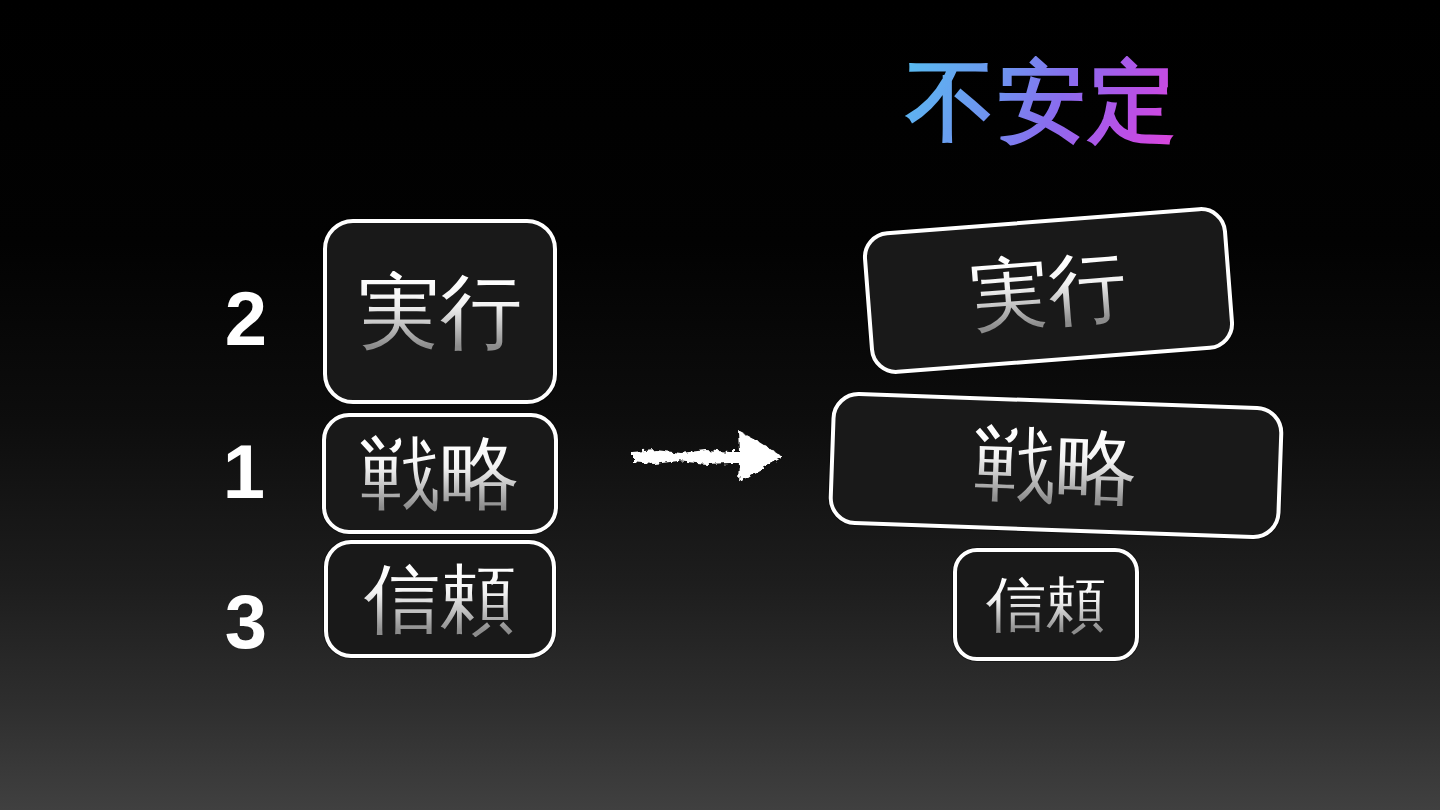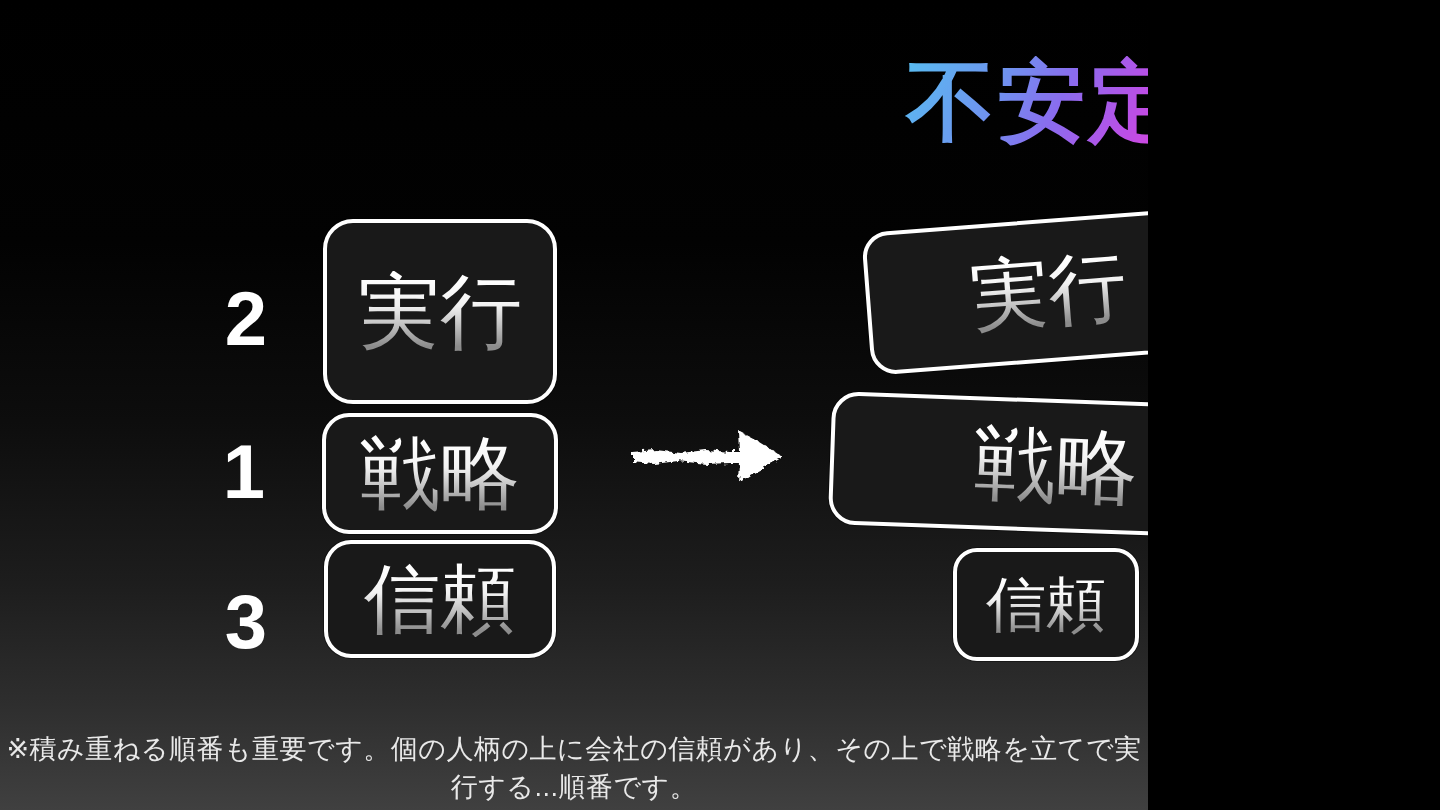--- a/index.html
+++ b/index.html
@@ -1,17 +1,17 @@
 <!DOCTYPE html>
 <html><head>
 <meta charset="utf-8">
 <style>
   html,body{margin:0;padding:0;background:#000;}
   .slide{
-    position:relative;width:1148px;height:810px;overflow:hidden;
+    position:relative;width:1440px;height:810px;overflow:hidden;
     background:linear-gradient(180deg,#000000 0%,#020202 30%,#0d0d0d 52%,#1d1d1d 72%,#2e2e2e 87%,#404040 100%);
     font-family:"Liberation Sans","DejaVu Sans",sans-serif;
   }
   .title{
     position:absolute;left:893px;top:56px;width:300px;text-align:center;
     font-size:88px;font-weight:800;line-height:1.05;letter-spacing:3px;
     background:linear-gradient(115deg,#55c3f2 0%,#6f93ef 35%,#8a6cee 55%,#bb4fe6 78%,#e641d8 100%);
     -webkit-background-clip:text;background-clip:text;color:transparent;
   }
   .num{
@@ -85,15 +85,14 @@
   <div class="box box-exec-right">
     <span class="silver">実行</span>
   </div>
   <div class="box box-strat-right">
     <span class="silver">戦略</span>
   </div>
   <div class="box box-trust-right">
     <span class="silver">信頼</span>
   </div>
 
-  <div class="footnote">※積み重ねる順番も重要です。個の人柄の上に会社の信頼があり、その上で戦略を立てで実行する...順番です。</div>
 
 </div>
 
 </body></html>

